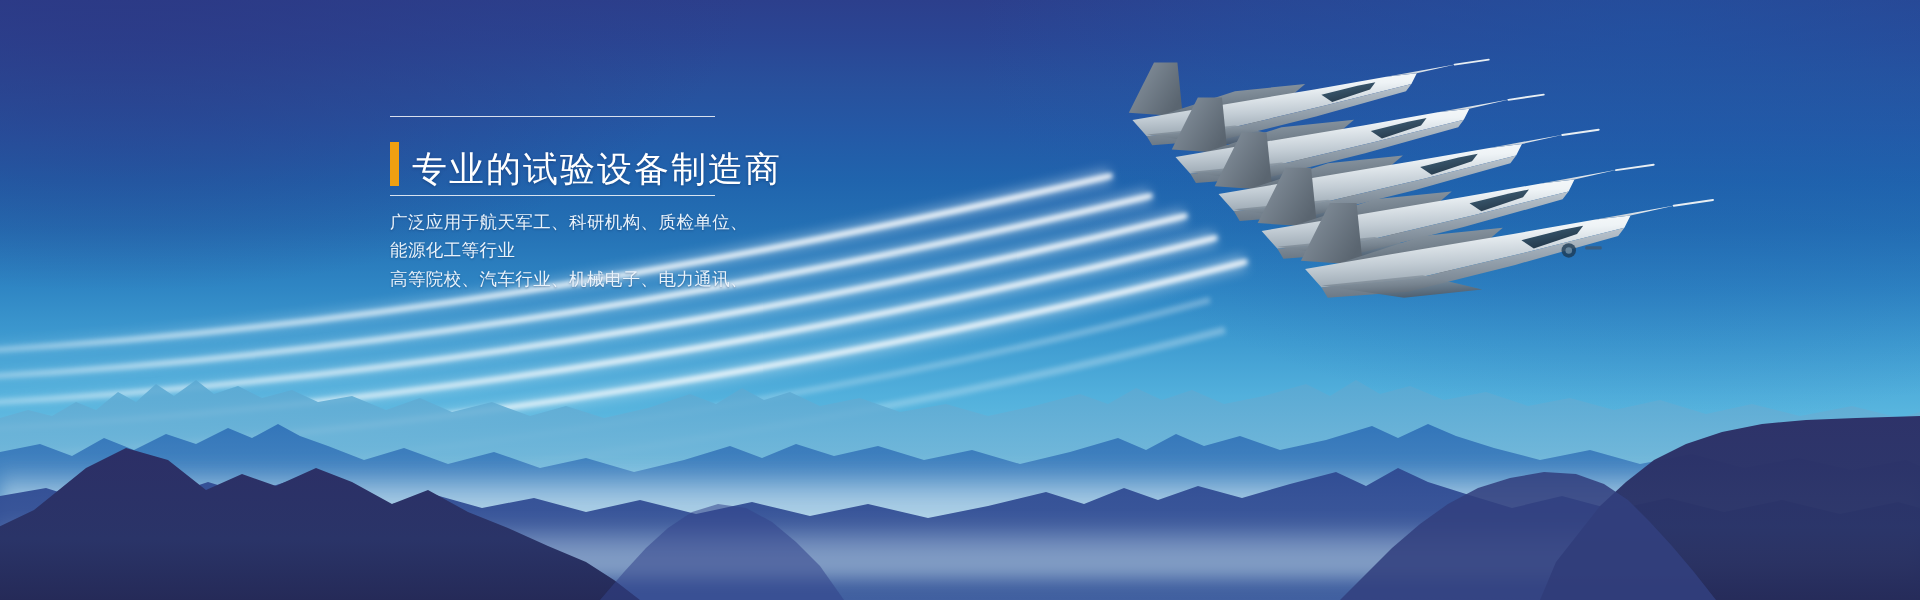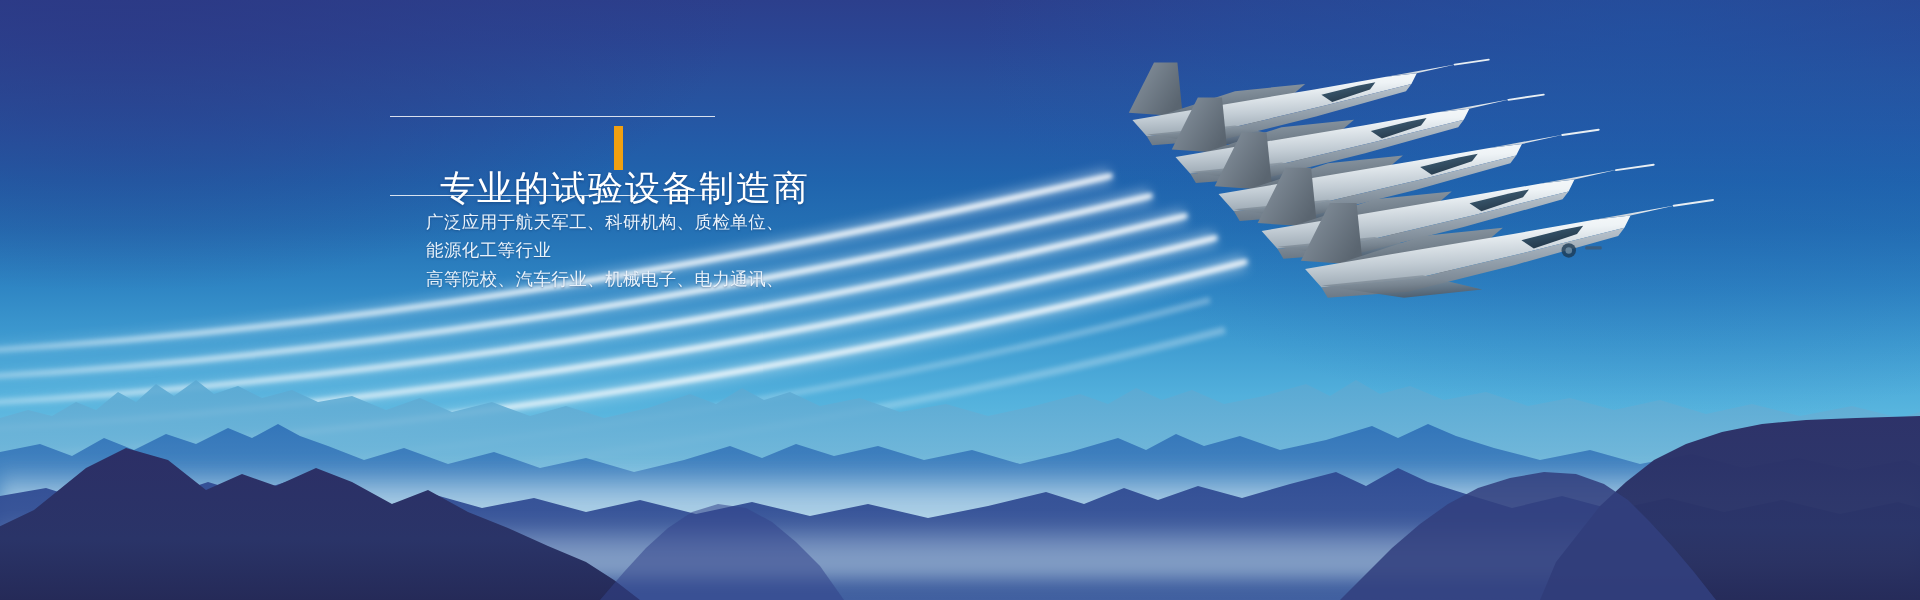--- a/index.html
+++ b/index.html
@@ -96,24 +96,23 @@
     width: 470px;
   }
   .rule {
     height: 1px;
     background: rgba(255,255,255,0.82);
     width: 325px;
   }
   .rule-bottom { width: 325px; }
   .headline-row {
     display: flex;
-    align-items: center;
+    align-items: flex-end;
     height: 60px;
     margin: 9px 0 9px 0;
-    flex-direction: column;
   }
   .accent-bar {
     width: 9px;
     height: 44px;
     background: #f0a011;
     margin-right: 13px;
     flex: none;
   }
   .headline {
     color: #ffffff;
@@ -124,21 +123,20 @@
     font-weight: 400;
     text-shadow: 0 1px 3px rgba(10,40,90,0.45);
   }
   .subtitle {
     margin-top: 12px;
     color: #eaf3fb;
     font-size: 17.5px;
     line-height: 1.62;
     letter-spacing: 0.4px;
     text-shadow: 0 1px 2px rgba(10,40,90,0.4);
-    margin-left: 36px;
   }
   .subtitle div { white-space: nowrap; }
 </style>
 </head>
 <body>
 
 <div class="banner">
 
   <div class="sky"></div>
   <div class="sky-left-deep"></div>

